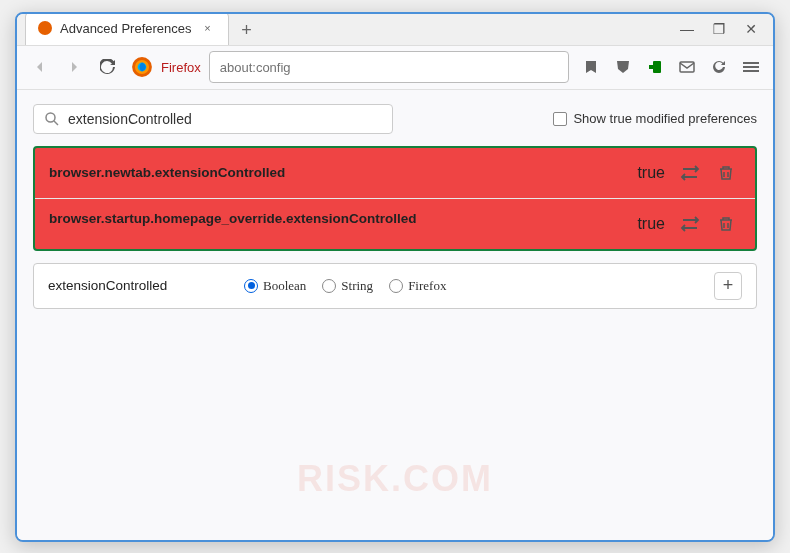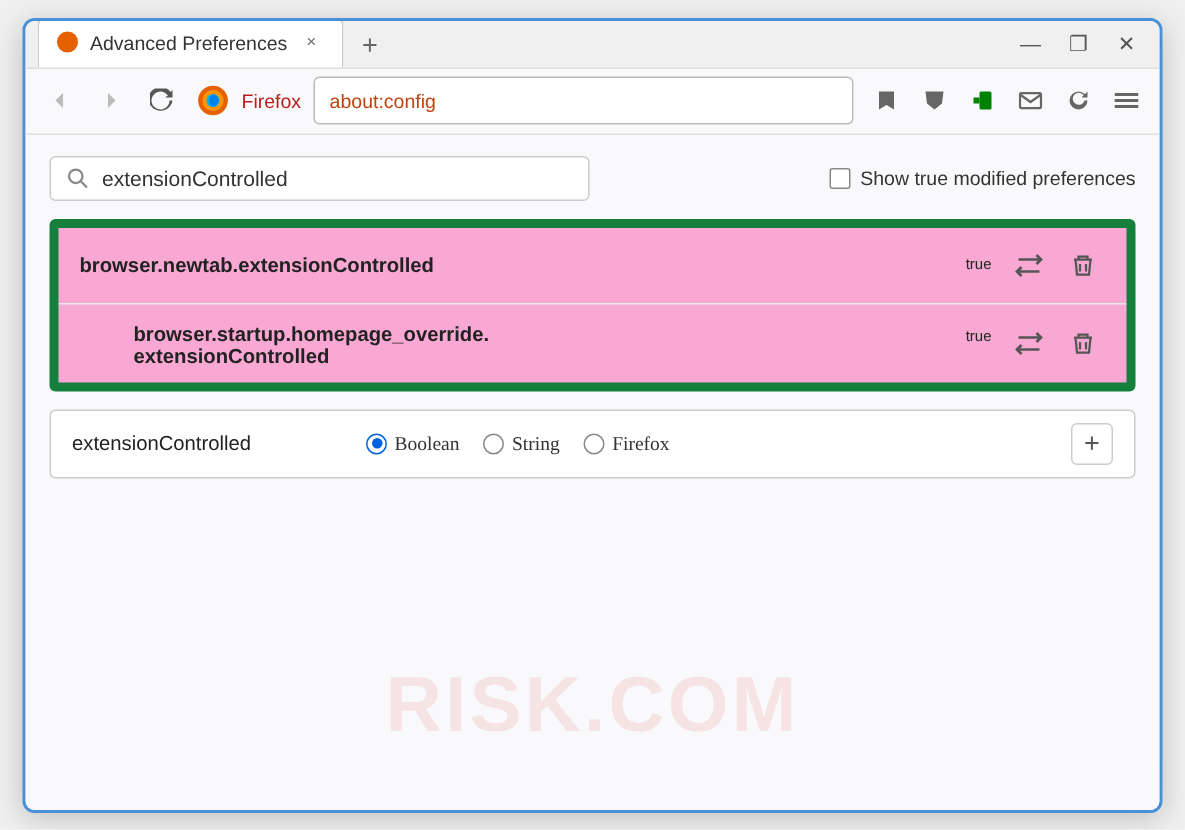--- a/index.html
+++ b/index.html
@@ -146,21 +146,21 @@
     }
 
     .address-bar {
       flex: 1;
       height: 32px;
       background: #fff;
       border: 1px solid #bbb;
       border-radius: 4px;
       padding: 0 10px;
       font-size: 13px;
-      color: #c2410c;
+      color: #737373;
       display: flex;
       align-items: center;
     }
 
     .nav-icons {
       display: flex;
       align-items: center;
       gap: 4px;
       margin-left: 4px;
     }
@@ -185,21 +185,21 @@
       position: relative;
       overflow: hidden;
     }
 
     
     .watermark {
       position: absolute;
       bottom: 40px;
       left: 50%;
       transform: translateX(-50%);
-      font-size: 52px;
+      font-size: 36px;
       font-weight: 900;
       color: rgba(220, 80, 60, 0.12);
       letter-spacing: 2px;
       white-space: nowrap;
       pointer-events: none;
       user-select: none;
     }
 
     
     .search-row {
@@ -247,22 +247,22 @@
       flex-shrink: 0;
     }
 
     .show-modified-label {
       font-size: 13px;
       color: #333;
     }
 
     
     .results-table {
-      background: #f9a8d4;
-      border: 6px solid #15803d;
+      background: #ef4444;
+      border: 2px solid #15803d;
       border-radius: 4px;
       margin-bottom: 12px;
       overflow: hidden;
     }
 
     .result-row {
       display: flex;
       align-items: center;
       padding: 10px 14px;
       border-bottom: 1px solid #e8e8e8;
@@ -271,21 +271,21 @@
     .result-row:last-child { border-bottom: none; }
 
     .pref-name {
       font-size: 13.5px;
       font-weight: 700;
       color: #222;
       flex: 1;
     }
 
     .pref-value {
-      font-size: 10px;
+      font-size: 16px;
       color: #222;
       margin-right: auto;
     }
 
     .row-actions {
       display: flex;
       align-items: center;
       gap: 6px;
       margin-left: auto;
     }
@@ -502,21 +502,21 @@
           </button>
           <button class="action-btn" title="Delete">
             <svg viewBox="0 0 16 16" fill="none" stroke="#555" stroke-width="1.5" width="16" height="16">
               <path d="M2 4h12M5 4V2h6v2M6 7v5M10 7v5M3 4l1 10h8l1-10"></path>
             </svg>
           </button>
         </div>
       </div>
 
       <div class="result-row" style="align-items:flex-start;">
-        <div class="pref-name" style="display:flex;flex-direction:column;padding-top:2px;margin-left:36px;">
+        <div class="pref-name" style="display:flex;flex-direction:row;padding-top:2px;">
           <span>browser.startup.homepage_override.</span>
           <span>extensionControlled</span>
         </div>
         <span class="pref-value" style="padding-top:6px;">true</span>
         <div class="row-actions" style="align-self:center;">
           <button class="action-btn" title="Toggle">
             <svg viewBox="0 0 20 16" fill="none" stroke="#555" stroke-width="1.8" width="20" height="16">
               <path d="M3 4h14M3 12h14"></path>
               <path d="M15 1l3 3-3 3M5 9l-3 3 3 3"></path>
             </svg>

